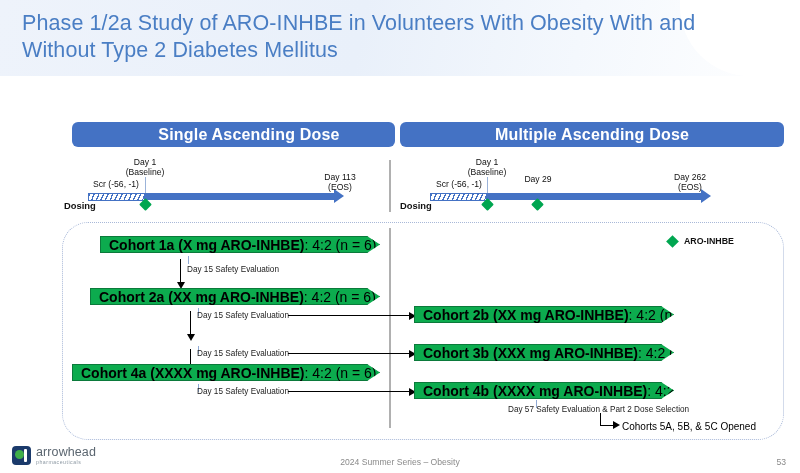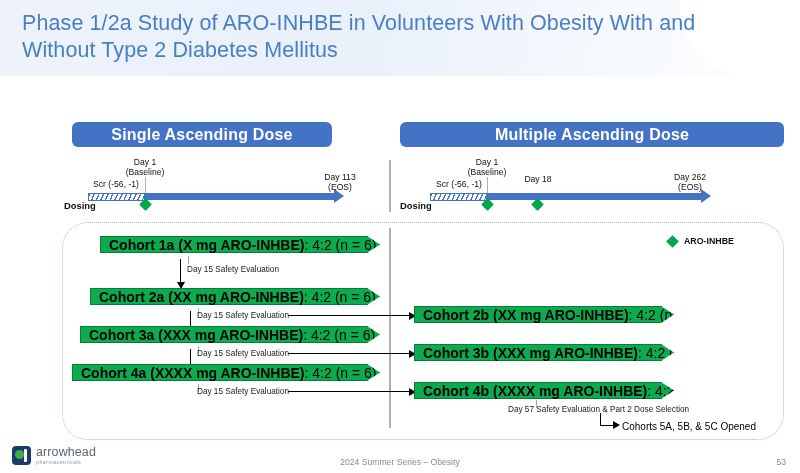--- a/index.html
+++ b/index.html
@@ -35,21 +35,21 @@
   }
   .subtitle b{font-weight:bold;}
 
   
   .hdr{
     position:absolute;height:25px;border-radius:6px;background:#4472c4;
     color:#ffffff;font-size:16px;font-weight:bold;
     display:flex;align-items:center;justify-content:center;
     letter-spacing:0.2px;
   }
-  .hdr-sad{left:72px;top:122px;width:260px;}
+  .hdr-sad{left:72px;top:122px;width:292px;padding-left:31px;}
   .hdr-mad{left:400px;top:122px;width:384px;}
 
   
   .tl-label{position:absolute;font-size:8.6px;color:#111;text-align:center;line-height:10px;}
   .dosing-lab{position:absolute;font-size:9.4px;font-weight:bold;color:#111;}
 
   .axis{
     position:absolute;height:7px;background:#4472c4;
   }
   .axis:after{
@@ -176,21 +176,21 @@
 
   <div class="tl-label" style="left:452px;top:157px;width:70px;">Day 1</div>
   <div class="tl-label" style="left:452px;top:167px;width:70px;">(Baseline)</div>
   <div class="tick" style="left:487px;top:177px;height:22px;"></div>
 
   <div class="tl-label" style="left:428px;top:179px;width:62px;">Scr (-56, -1)</div>
   <div class="hatch" style="left:430px;top:193px;width:57px;"></div>
 
   <div class="axis" style="left:487px;top:193px;width:215px;"></div>
 
-  <div class="tl-label" style="left:508px;top:174px;width:60px;">Day 18</div>
+  <div class="tl-label" style="left:508px;top:174px;width:60px;">Day 29</div>
 
   <div class="tl-label" style="left:660px;top:172px;width:60px;">Day 262</div>
   <div class="tl-label" style="left:660px;top:182px;width:60px;">(EOS)</div>
 
   <div class="dosing-lab" style="left:400px;top:200px;">Dosing</div>
   <div class="diamond" style="left:483px;top:200px;"></div>
   <div class="diamond" style="left:533px;top:200px;"></div>
 
   <div class="dotted-box"></div>
   <div class="vdiv" style="left:389px;top:228px;height:200px;"></div>
@@ -208,23 +208,20 @@
   <div class="safety" style="left:187px;top:265px;">Day 15 Safety Evaluation</div>
 
   <div class="cohort" style="left:90px;top:288px;width:290px;">
     <span><b>Cohort 2a (XX mg ARO-INHBE)</b><i style="font-style:normal">: 4:2 (n = 6)</i></span>
   </div>
   <div class="blue-tick" style="left:198px;top:308px;"></div>
   <div class="dn-arrow" style="left:190px;top:311px;height:24px;"></div>
   <div class="safety" style="left:197px;top:311px;">Day 15 Safety Evaluation</div>
   <div class="rt-arrow" style="left:288px;top:315px;width:122px;"></div>
 
-  <div class="cohort" style="left:80px;top:326px;width:300px;">
-    <span><b>Cohort 3a (XXX mg ARO-INHBE)</b><i style="font-style:normal">: 4:2 (n = 6)</i></span>
-  </div>
   <div class="blue-tick" style="left:198px;top:346px;"></div>
   <div class="dn-arrow" style="left:190px;top:349px;height:24px;"></div>
   <div class="safety" style="left:197px;top:349px;">Day 15 Safety Evaluation</div>
   <div class="rt-arrow" style="left:288px;top:353px;width:122px;"></div>
 
   <div class="cohort" style="left:72px;top:364px;width:308px;">
     <span><b>Cohort 4a (XXXX mg ARO-INHBE)</b><i style="font-style:normal">: 4:2 (n = 6)</i></span>
   </div>
   <div class="blue-tick" style="left:198px;top:384px;"></div>
   <div class="safety" style="left:197px;top:387px;">Day 15 Safety Evaluation</div>

